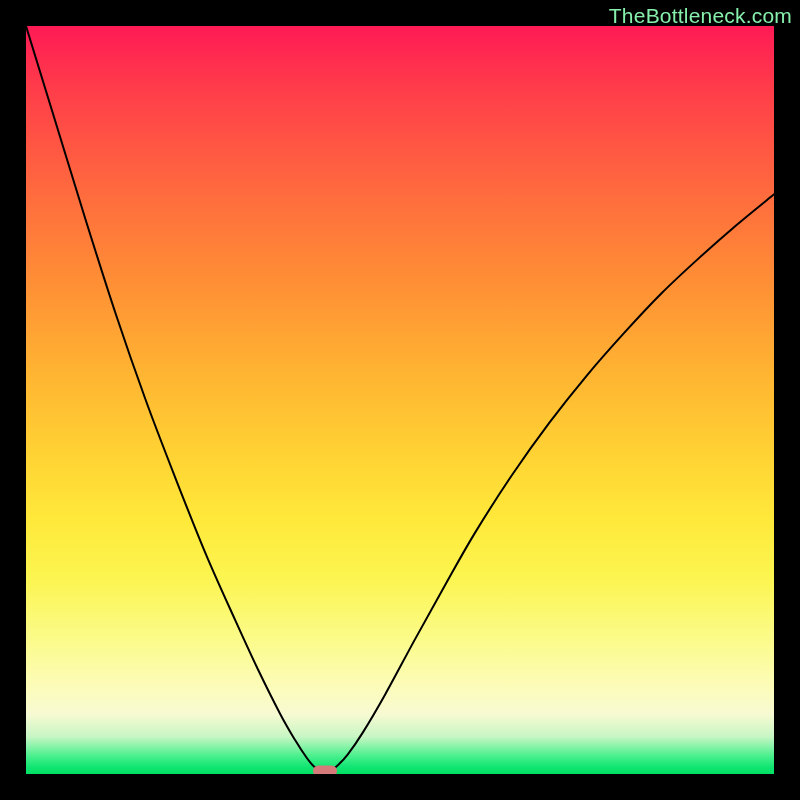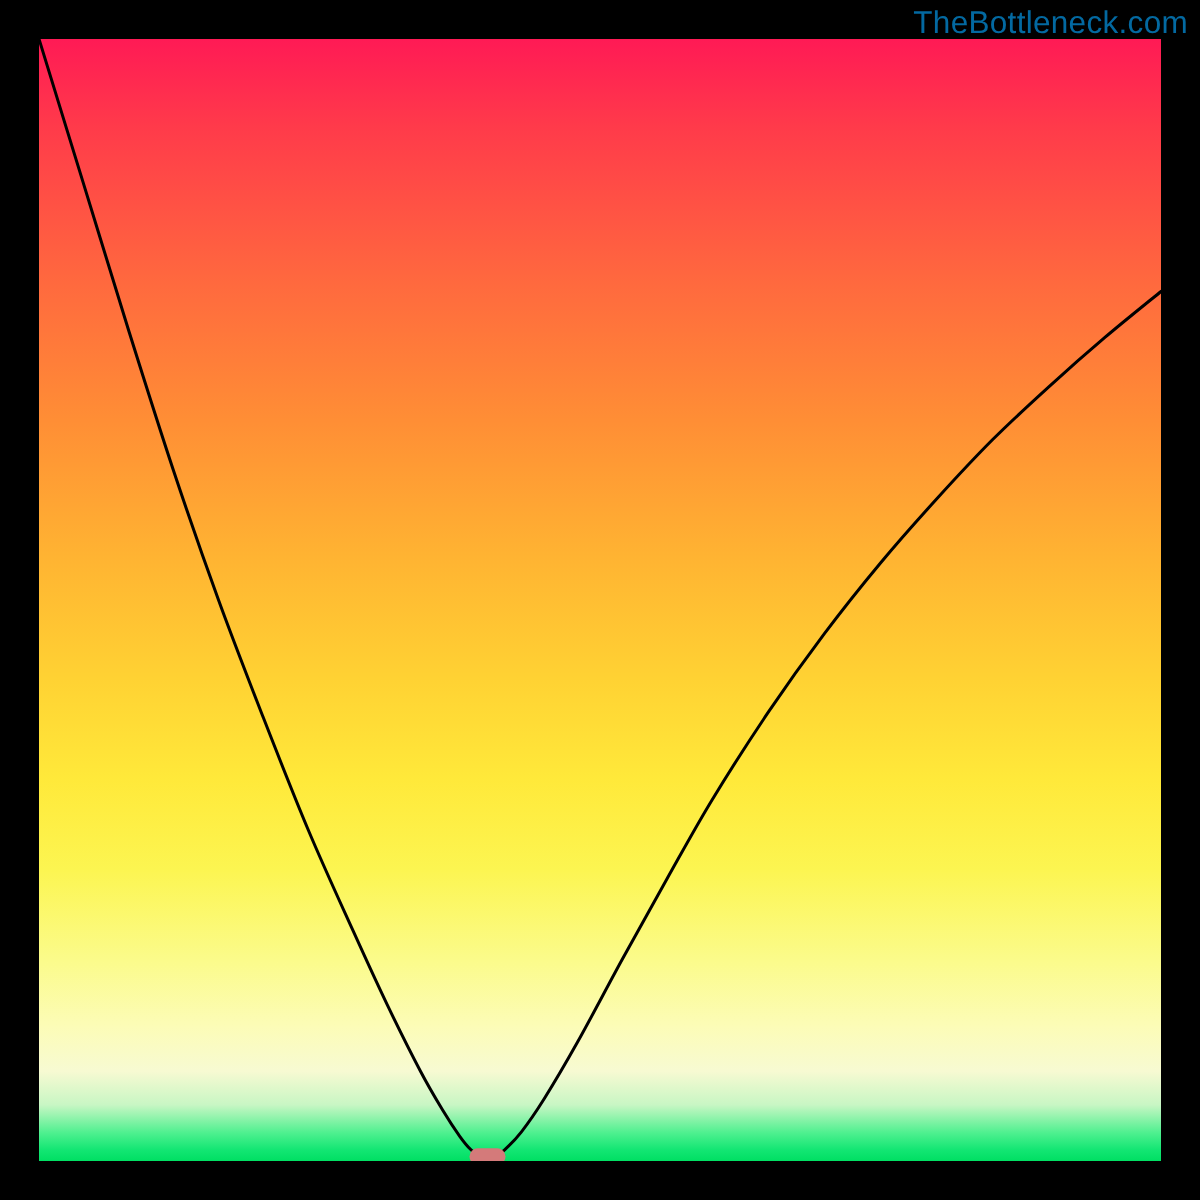--- a/index.html
+++ b/index.html
@@ -54,21 +54,21 @@
     border-radius: 6px;
     background: #d47a7a;
     transform: translate(-50%, -50%);
   }
   .watermark {
     position: absolute;
     top: 4px;
     right: 8px;
     font-family: Arial, Helvetica, sans-serif;
     font-size: 21px;
-    color: #0369a1;
+    color: #86efac;
     letter-spacing: 0.2px;
     font-weight: 500;
   }
 </style>
 </head>
 <body>
 
 <div class="outer">
   <div class="watermark">TheBottleneck.com</div>
   <div class="plot-area">

